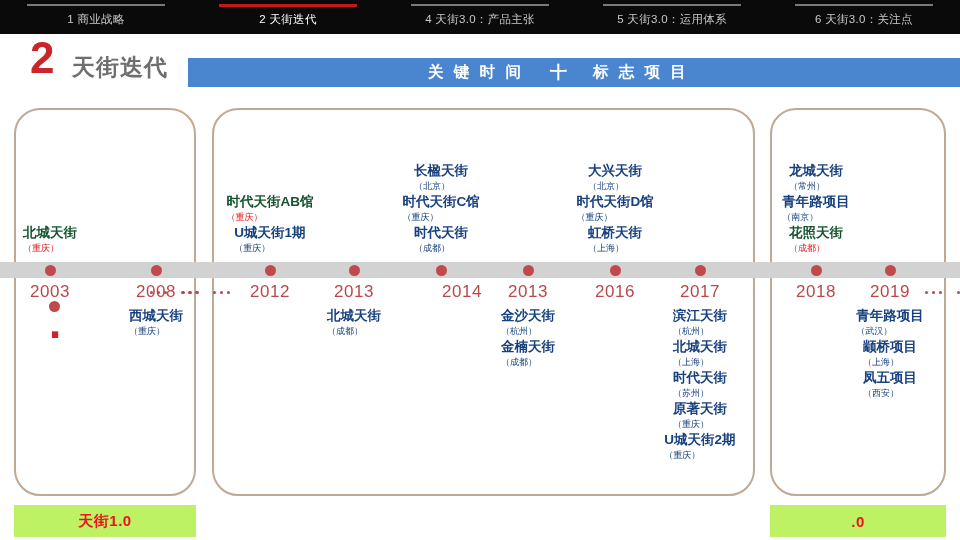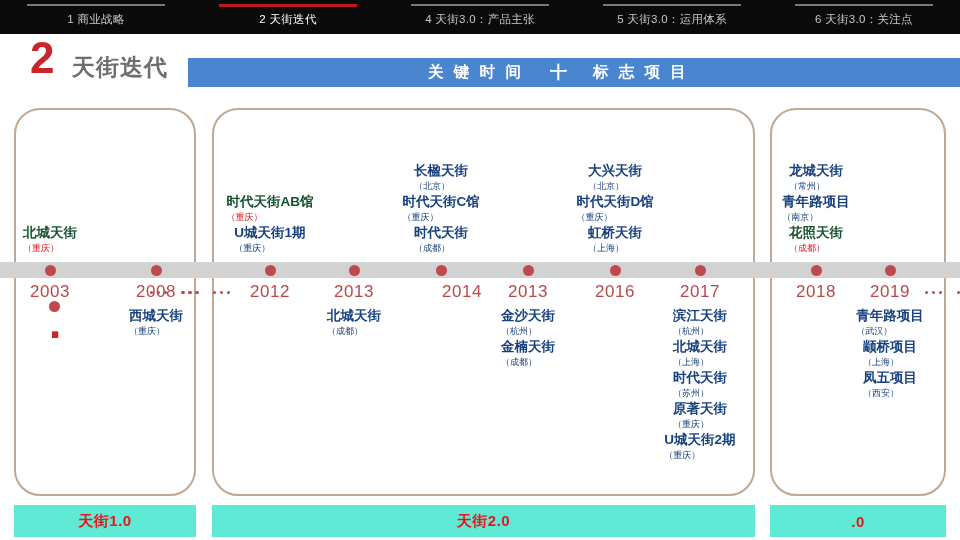--- a/index.html
+++ b/index.html
@@ -98,21 +98,21 @@
 
   
   .dots {
     position: absolute; top: 291px; display: flex; gap: 4px; align-items: center;
   }
   .dots i { display:block; width: 3px; height: 3px; border-radius: 50%; background: #b8484c; }
   .dots .gap { width: 7px; height: 0; background: none; }
 
   
   .erabar {
-    position: absolute; top: 505px; height: 32px; background: #5eead4;
+    position: absolute; top: 505px; height: 32px; background: #bef264;
     display: flex; align-items: center; justify-content: center;
     color: #e8161c; font-size: 15px; font-weight: bold; letter-spacing: .5px;
   }
   #era0 { left: 14px;  width: 182px; }
   #era1 { left: 212px; width: 543px; }
   #era2 { left: 770px; width: 176px; }
 </style>
 </head>
 <body>
 
@@ -321,16 +321,15 @@
     </div>
   <div class="dots" style="left:925px;">
       <i></i>
       <i></i>
       <i></i>
       <span class="gap"></span>
       <i></i>
     </div>
 
   <div class="erabar" id="era0">天街1.0</div>
-  <div class="erabar" id="era1">天街2.0</div>
   <div class="erabar" id="era2">.0</div>
 
 </div>
 
 </body></html>

